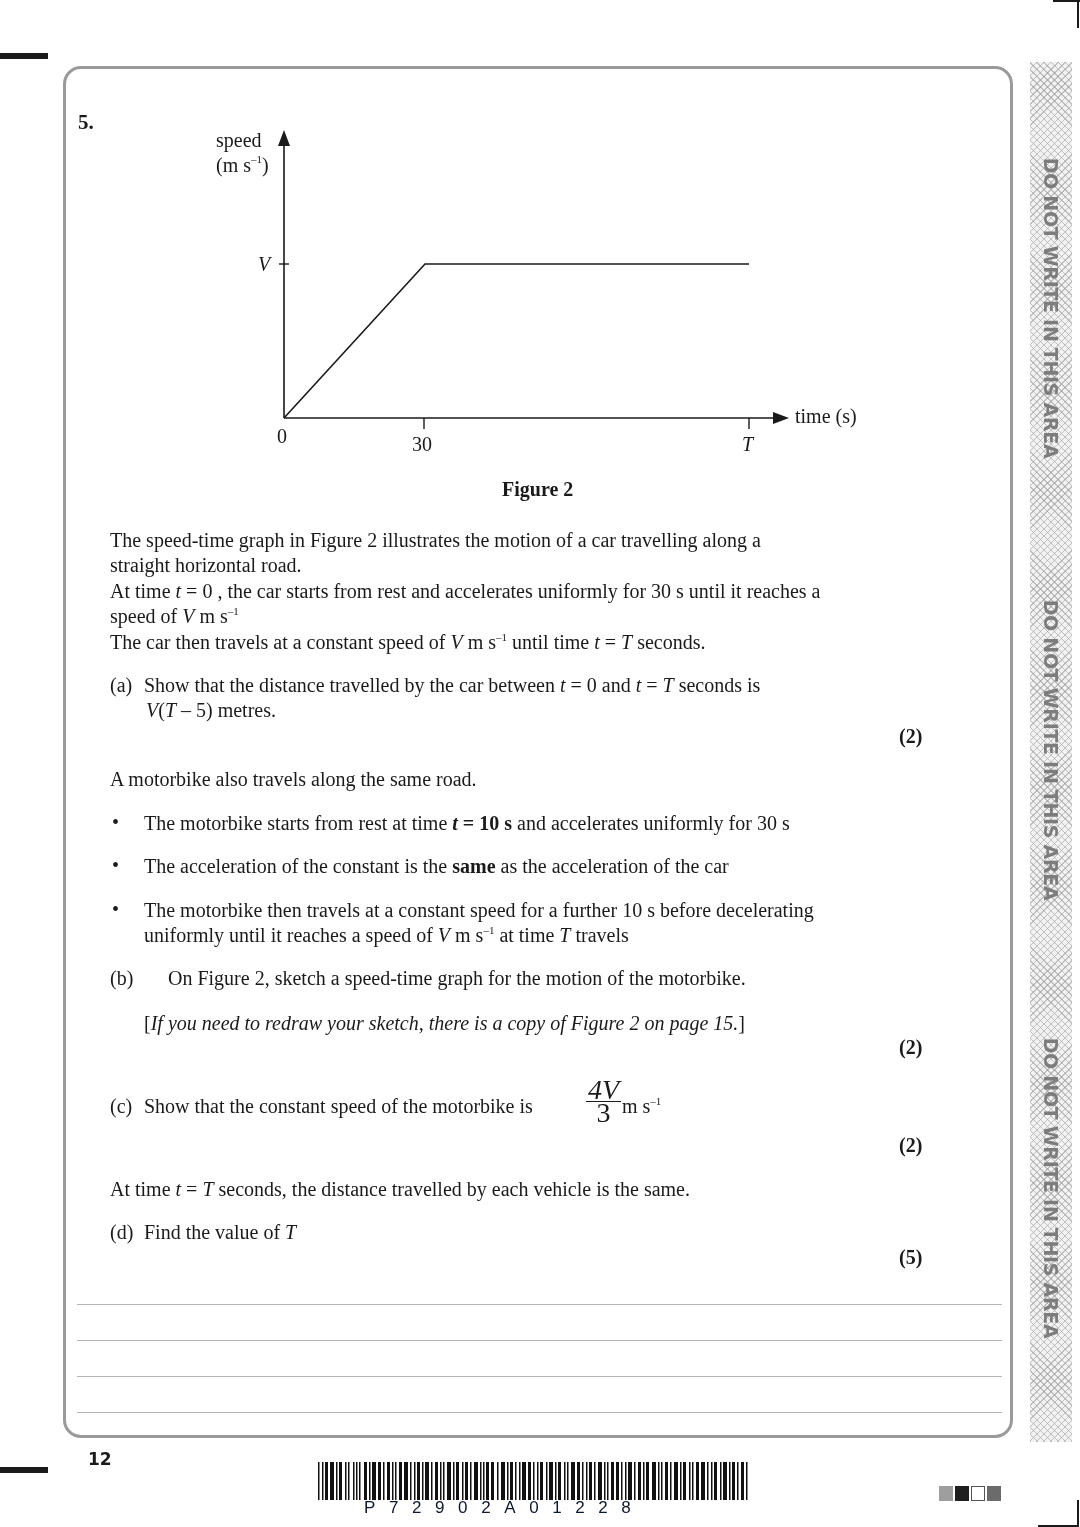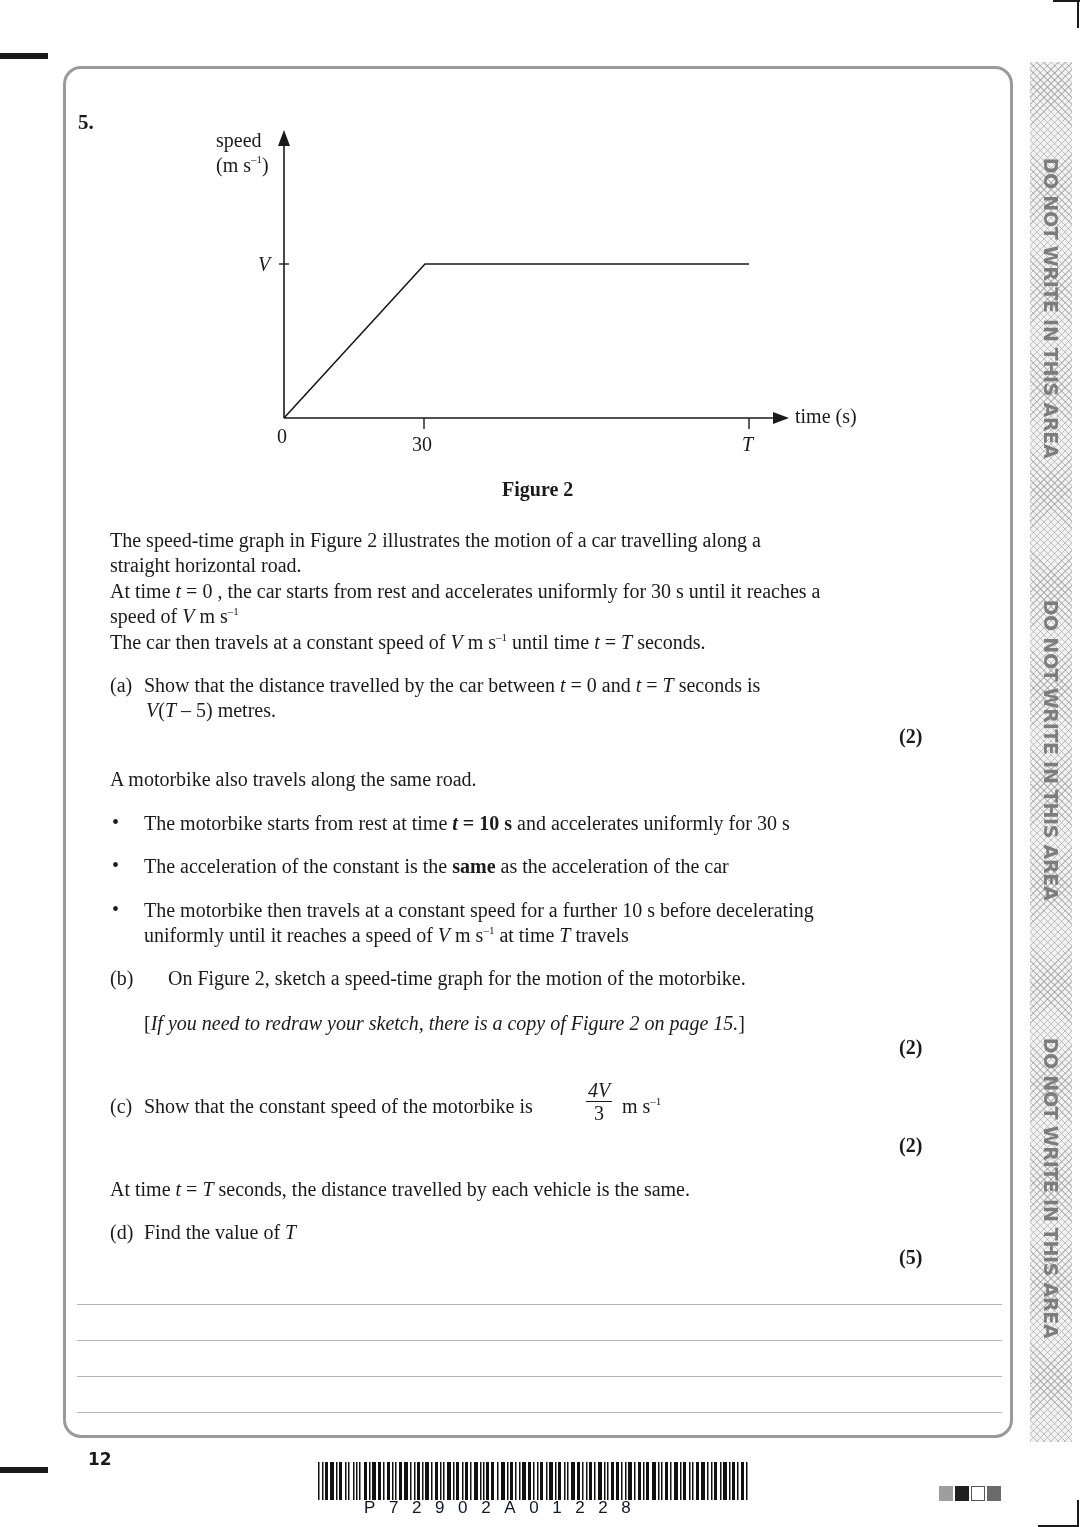--- a/index.html
+++ b/index.html
@@ -122,21 +122,21 @@
 
 <div class="abs txt" style="left:110px;top:966px;">(b)</div>
 <div class="abs txt" style="left:144px;top:966px;margin-left:24px;">On Figure 2, sketch a speed-time graph for the motion of the motorbike.</div>
 <div class="abs txt" style="left:128px;top:1011px;margin-left:16px;">
   <span>[</span><span class="i">If you need to redraw your sketch, there is a copy of Figure 2 on page 15.</span><span>]</span>
 </div>
 <div class="mark" style="top:1036px;">(2)</div>
 
 <div class="abs txt" style="left:110px;top:1094px;">(c)</div>
 <div class="abs txt" style="left:144px;top:1094px;">Show that the constant speed of the motorbike is</div>
-<div class="abs" style="left:580px;top:1079px;font-size:20px;">
+<div class="abs" style="left:580px;top:1079px;font-size:28px;">
   <span class="frac">
     <span class="num i">4V</span>
     <span class="den">3</span>
   </span>
 </div>
 <div class="abs txt" style="left:622px;top:1094px;">
   <span>m s</span><sup>–1</sup>
 </div>
 <div class="mark" style="top:1134px;">(2)</div>
 

